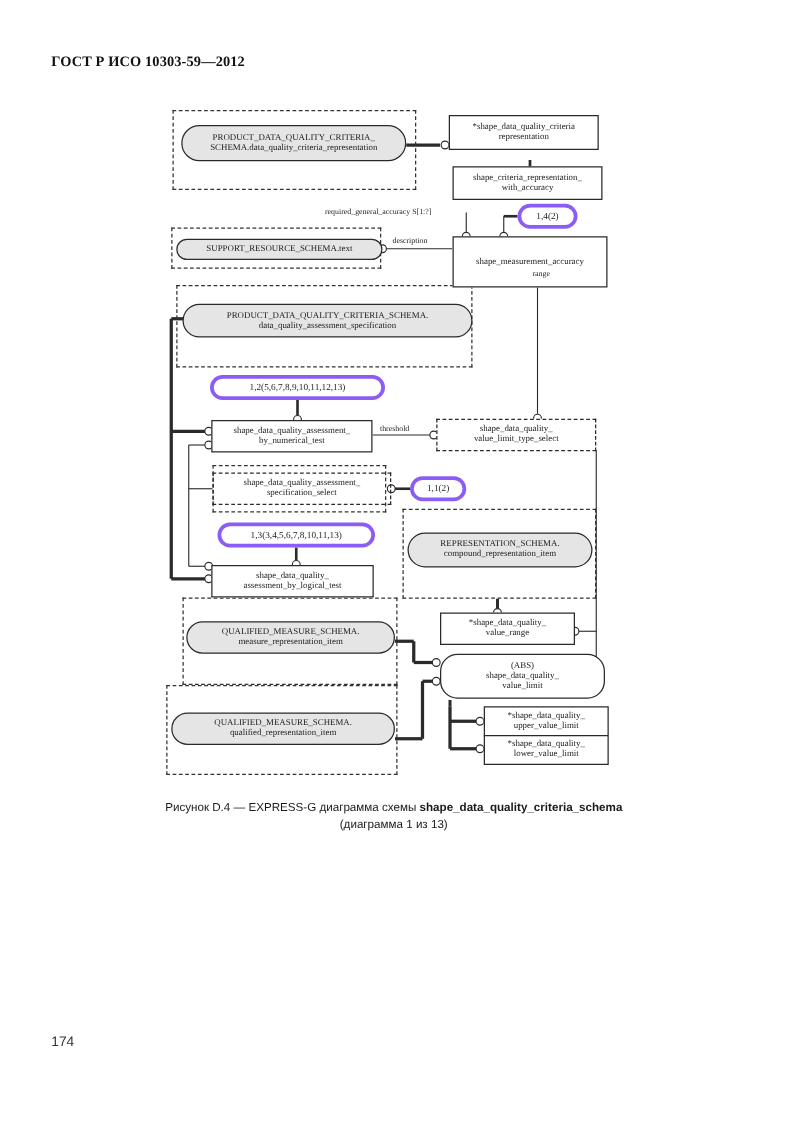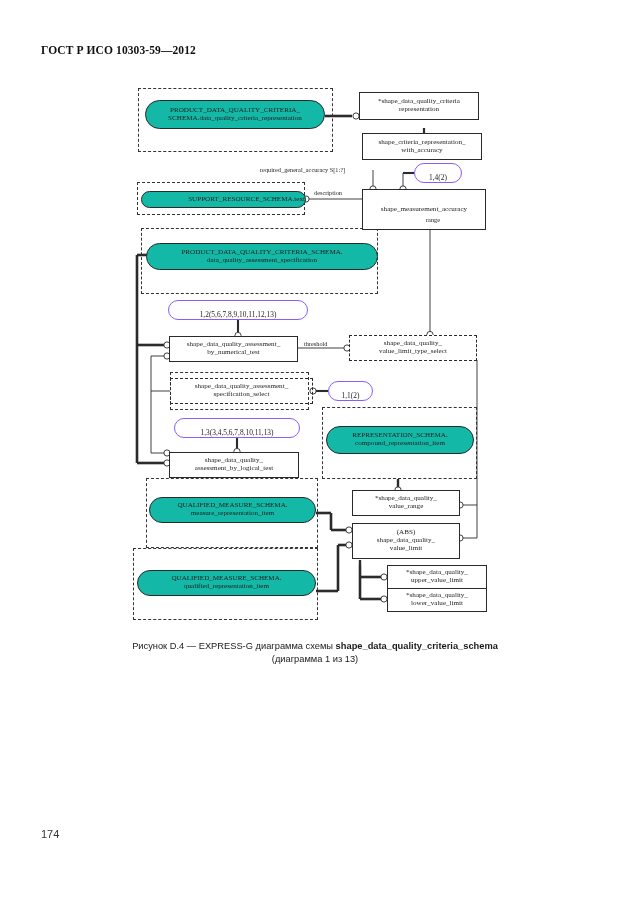--- a/index.html
+++ b/index.html
@@ -70,32 +70,31 @@
     z-index: 3;
   }
   .entity {
     border: 1px solid #2a2a2a;
     font-size: 7.1px;
   }
   .schema-ref {
     border: 1px solid #2a2a2a;
     border-radius: 999px;
     font-size: 7.1px;
-    background: #14b8a6;
+    background: #e5e5e5;
   }
   .select-box {
     border: 1px dashed #2a2a2a;
     font-size: 7.1px;
   }
   .page-ref {
-    border: 1px solid #8b5cf6;
+    border: 3px solid #8b5cf6;
     border-radius: 999px;
     font-size: 7.4px;
     background: #ffffff;
-    align-items: flex-end;
   }
   .group {
     position: absolute;
     box-sizing: border-box;
     border: 1px dashed #333;
     background: transparent;
     z-index: 1;
   }
   .edge-label {
     position: absolute;
@@ -229,21 +228,21 @@
 
     <div class="node entity" style="left:362px;top:133px;width:120px;height:27px;flex-direction:column;">
       <span class="nline">shape_criteria_representation_</span>
       <span class="nline">with_accuracy</span>
     </div>
 
     <div class="node page-ref" style="left:414px;top:163px;width:48px;height:20px;">
       <span class="nline">1,4(2)</span>
     </div>
 
-    <div class="node schema-ref" style="left:141px;top:191px;width:165px;height:17px;justify-content:flex-end;">
+    <div class="node schema-ref" style="left:141px;top:191px;width:165px;height:17px;">
       <span class="nline">SUPPORT_RESOURCE_SCHEMA.text</span>
     </div>
 
     <div class="node entity" style="left:362px;top:189px;width:124px;height:41px;">
       <span class="nline">shape_measurement_accuracy</span>
     </div>
 
     <div class="node schema-ref" style="left:146px;top:243px;width:232px;height:27px;flex-direction:column;">
       <span class="nline">PRODUCT_DATA_QUALITY_CRITERIA_SCHEMA.</span>
       <span class="nline">data_quality_assessment_specification</span>
@@ -289,21 +288,21 @@
     <div class="node schema-ref" style="left:149px;top:497px;width:167px;height:26px;flex-direction:column;">
       <span class="nline">QUALIFIED_MEASURE_SCHEMA.</span>
       <span class="nline">measure_representation_item</span>
     </div>
 
     <div class="node entity" style="left:352px;top:490px;width:108px;height:26px;flex-direction:column;">
       <span class="nline">*shape_data_quality_</span>
       <span class="nline">value_range</span>
     </div>
 
-    <div class="node entity" style="left:352px;top:523px;width:108px;height:36px;flex-direction:column;">
+    <div class="node entity" style="left:352px;top:523px;width:132px;height:36px;flex-direction:column;border-radius:14px;">
       <span class="nline">(ABS)</span>
       <span class="nline">shape_data_quality_</span>
       <span class="nline">value_limit</span>
     </div>
 
     <div class="node schema-ref" style="left:137px;top:570px;width:179px;height:26px;flex-direction:column;">
       <span class="nline">QUALIFIED_MEASURE_SCHEMA.</span>
       <span class="nline">qualified_representation_item</span>
     </div>
 

